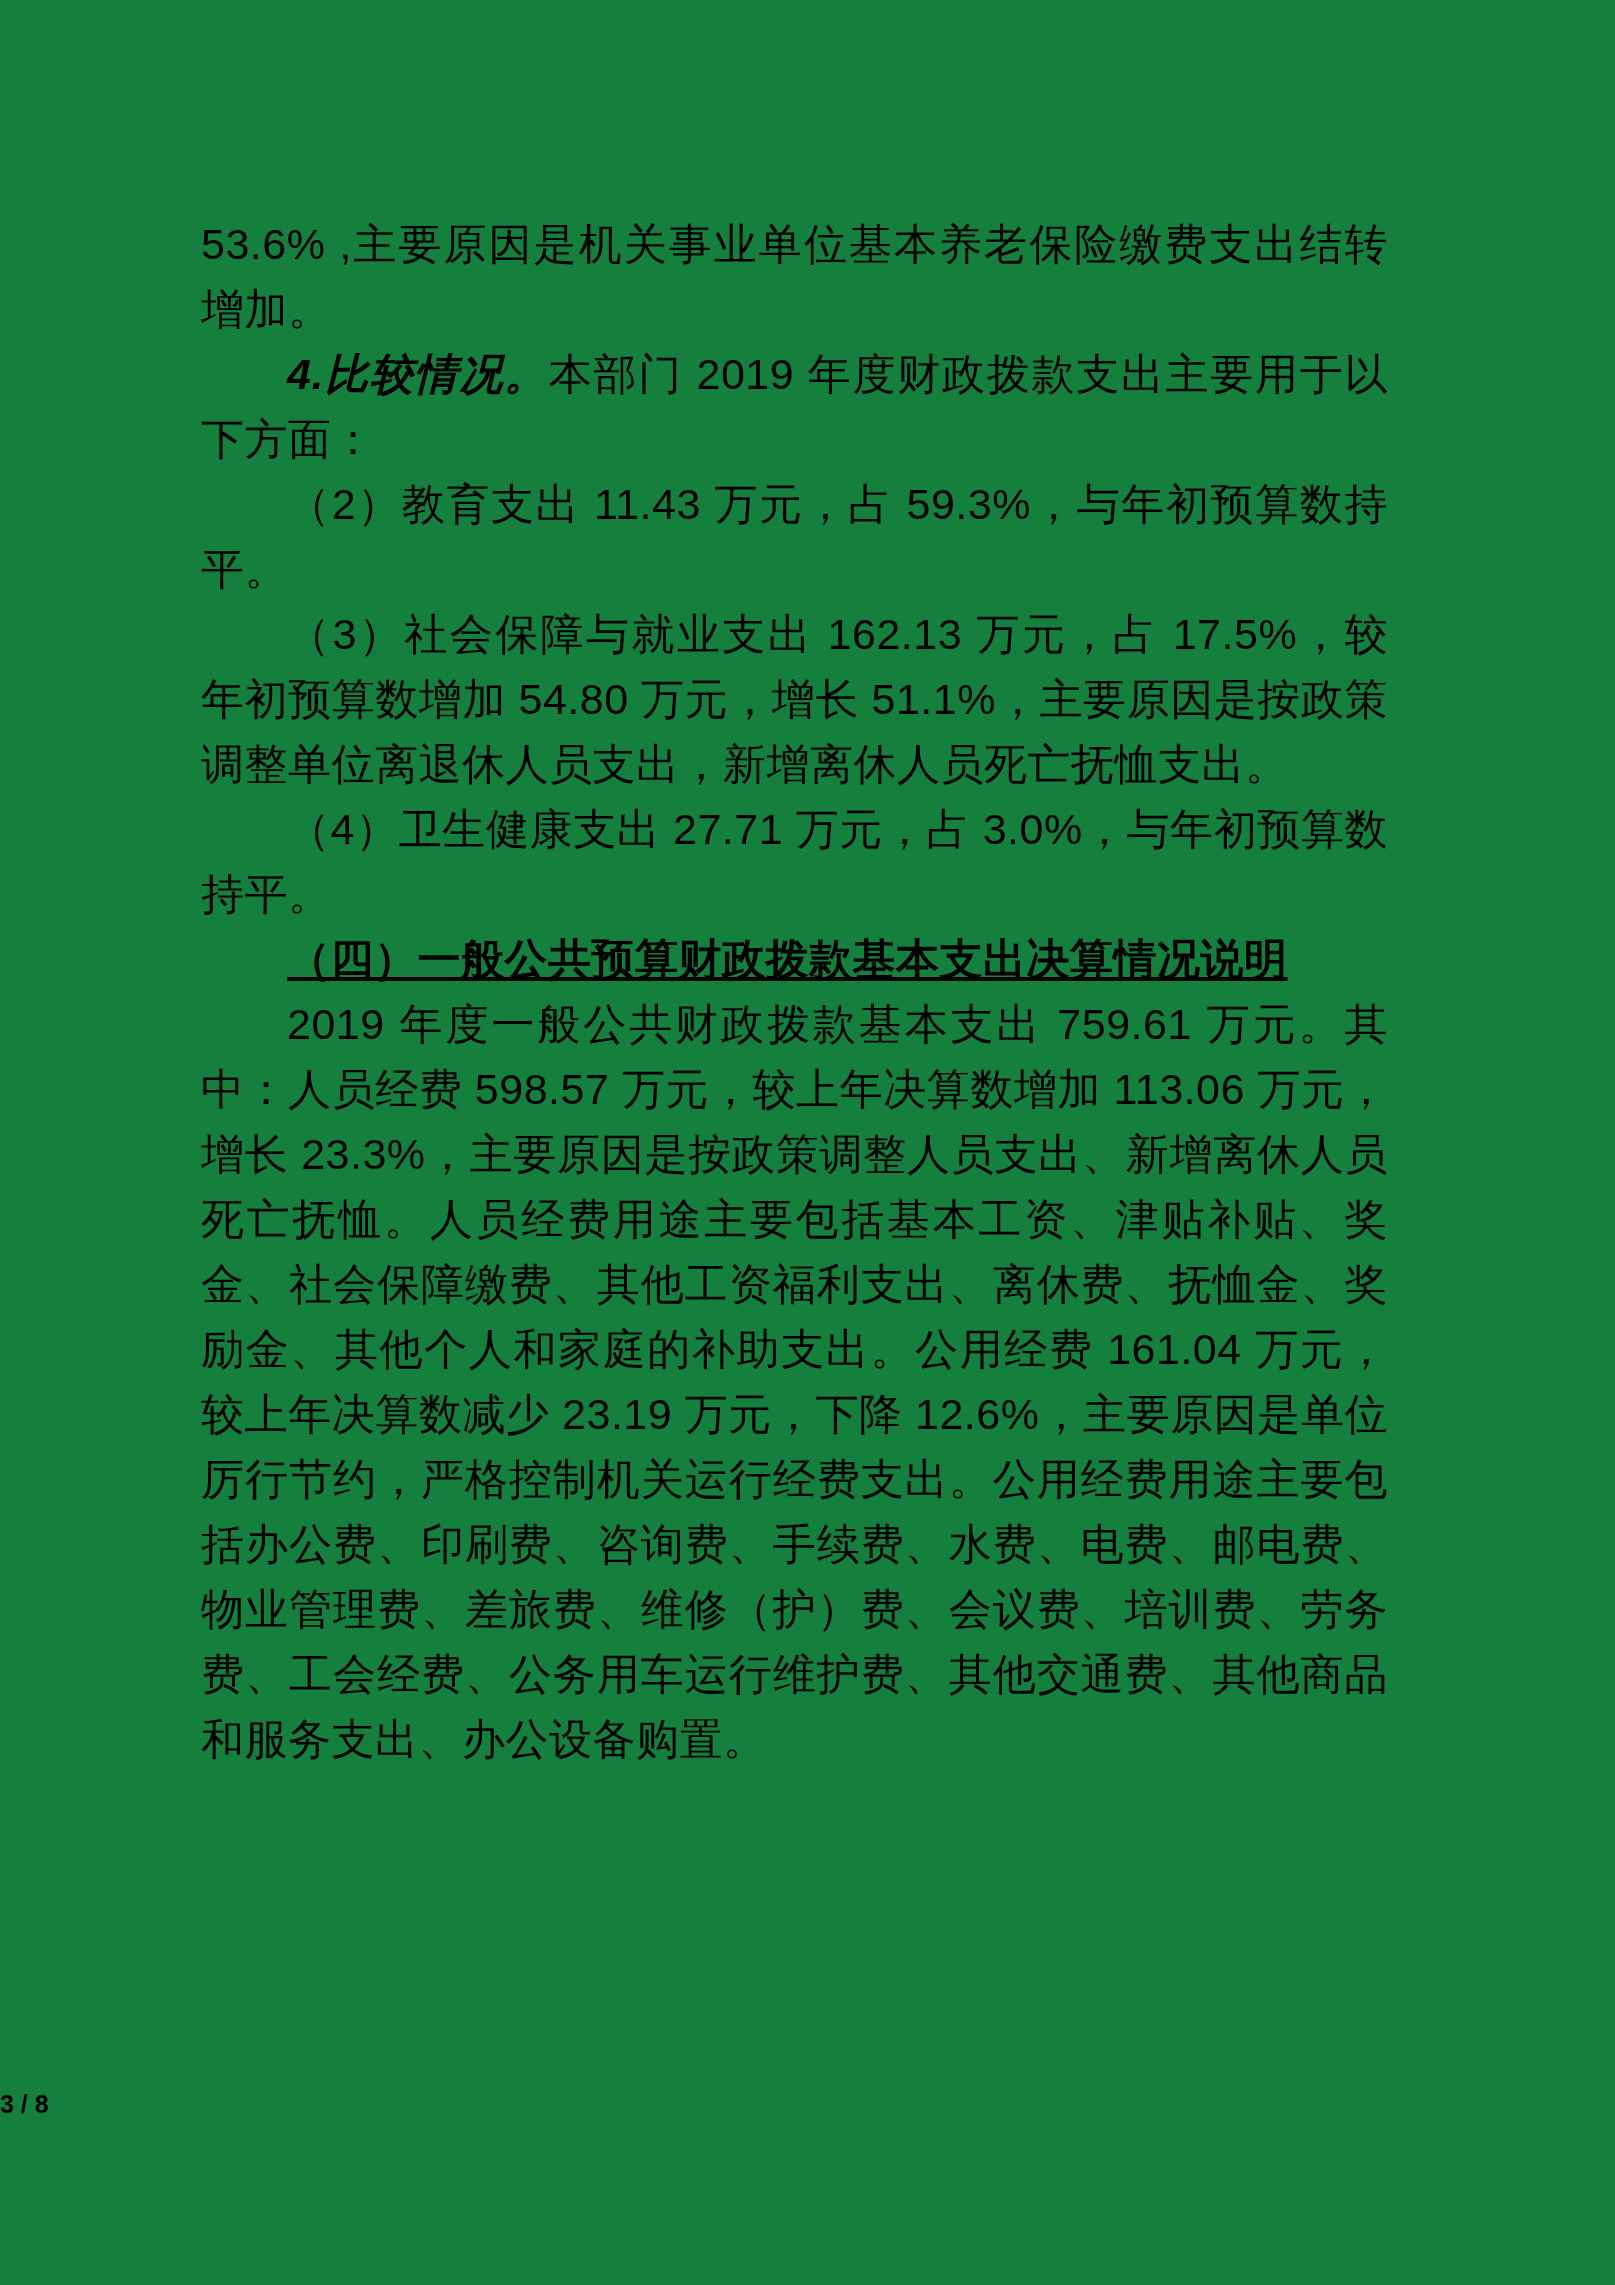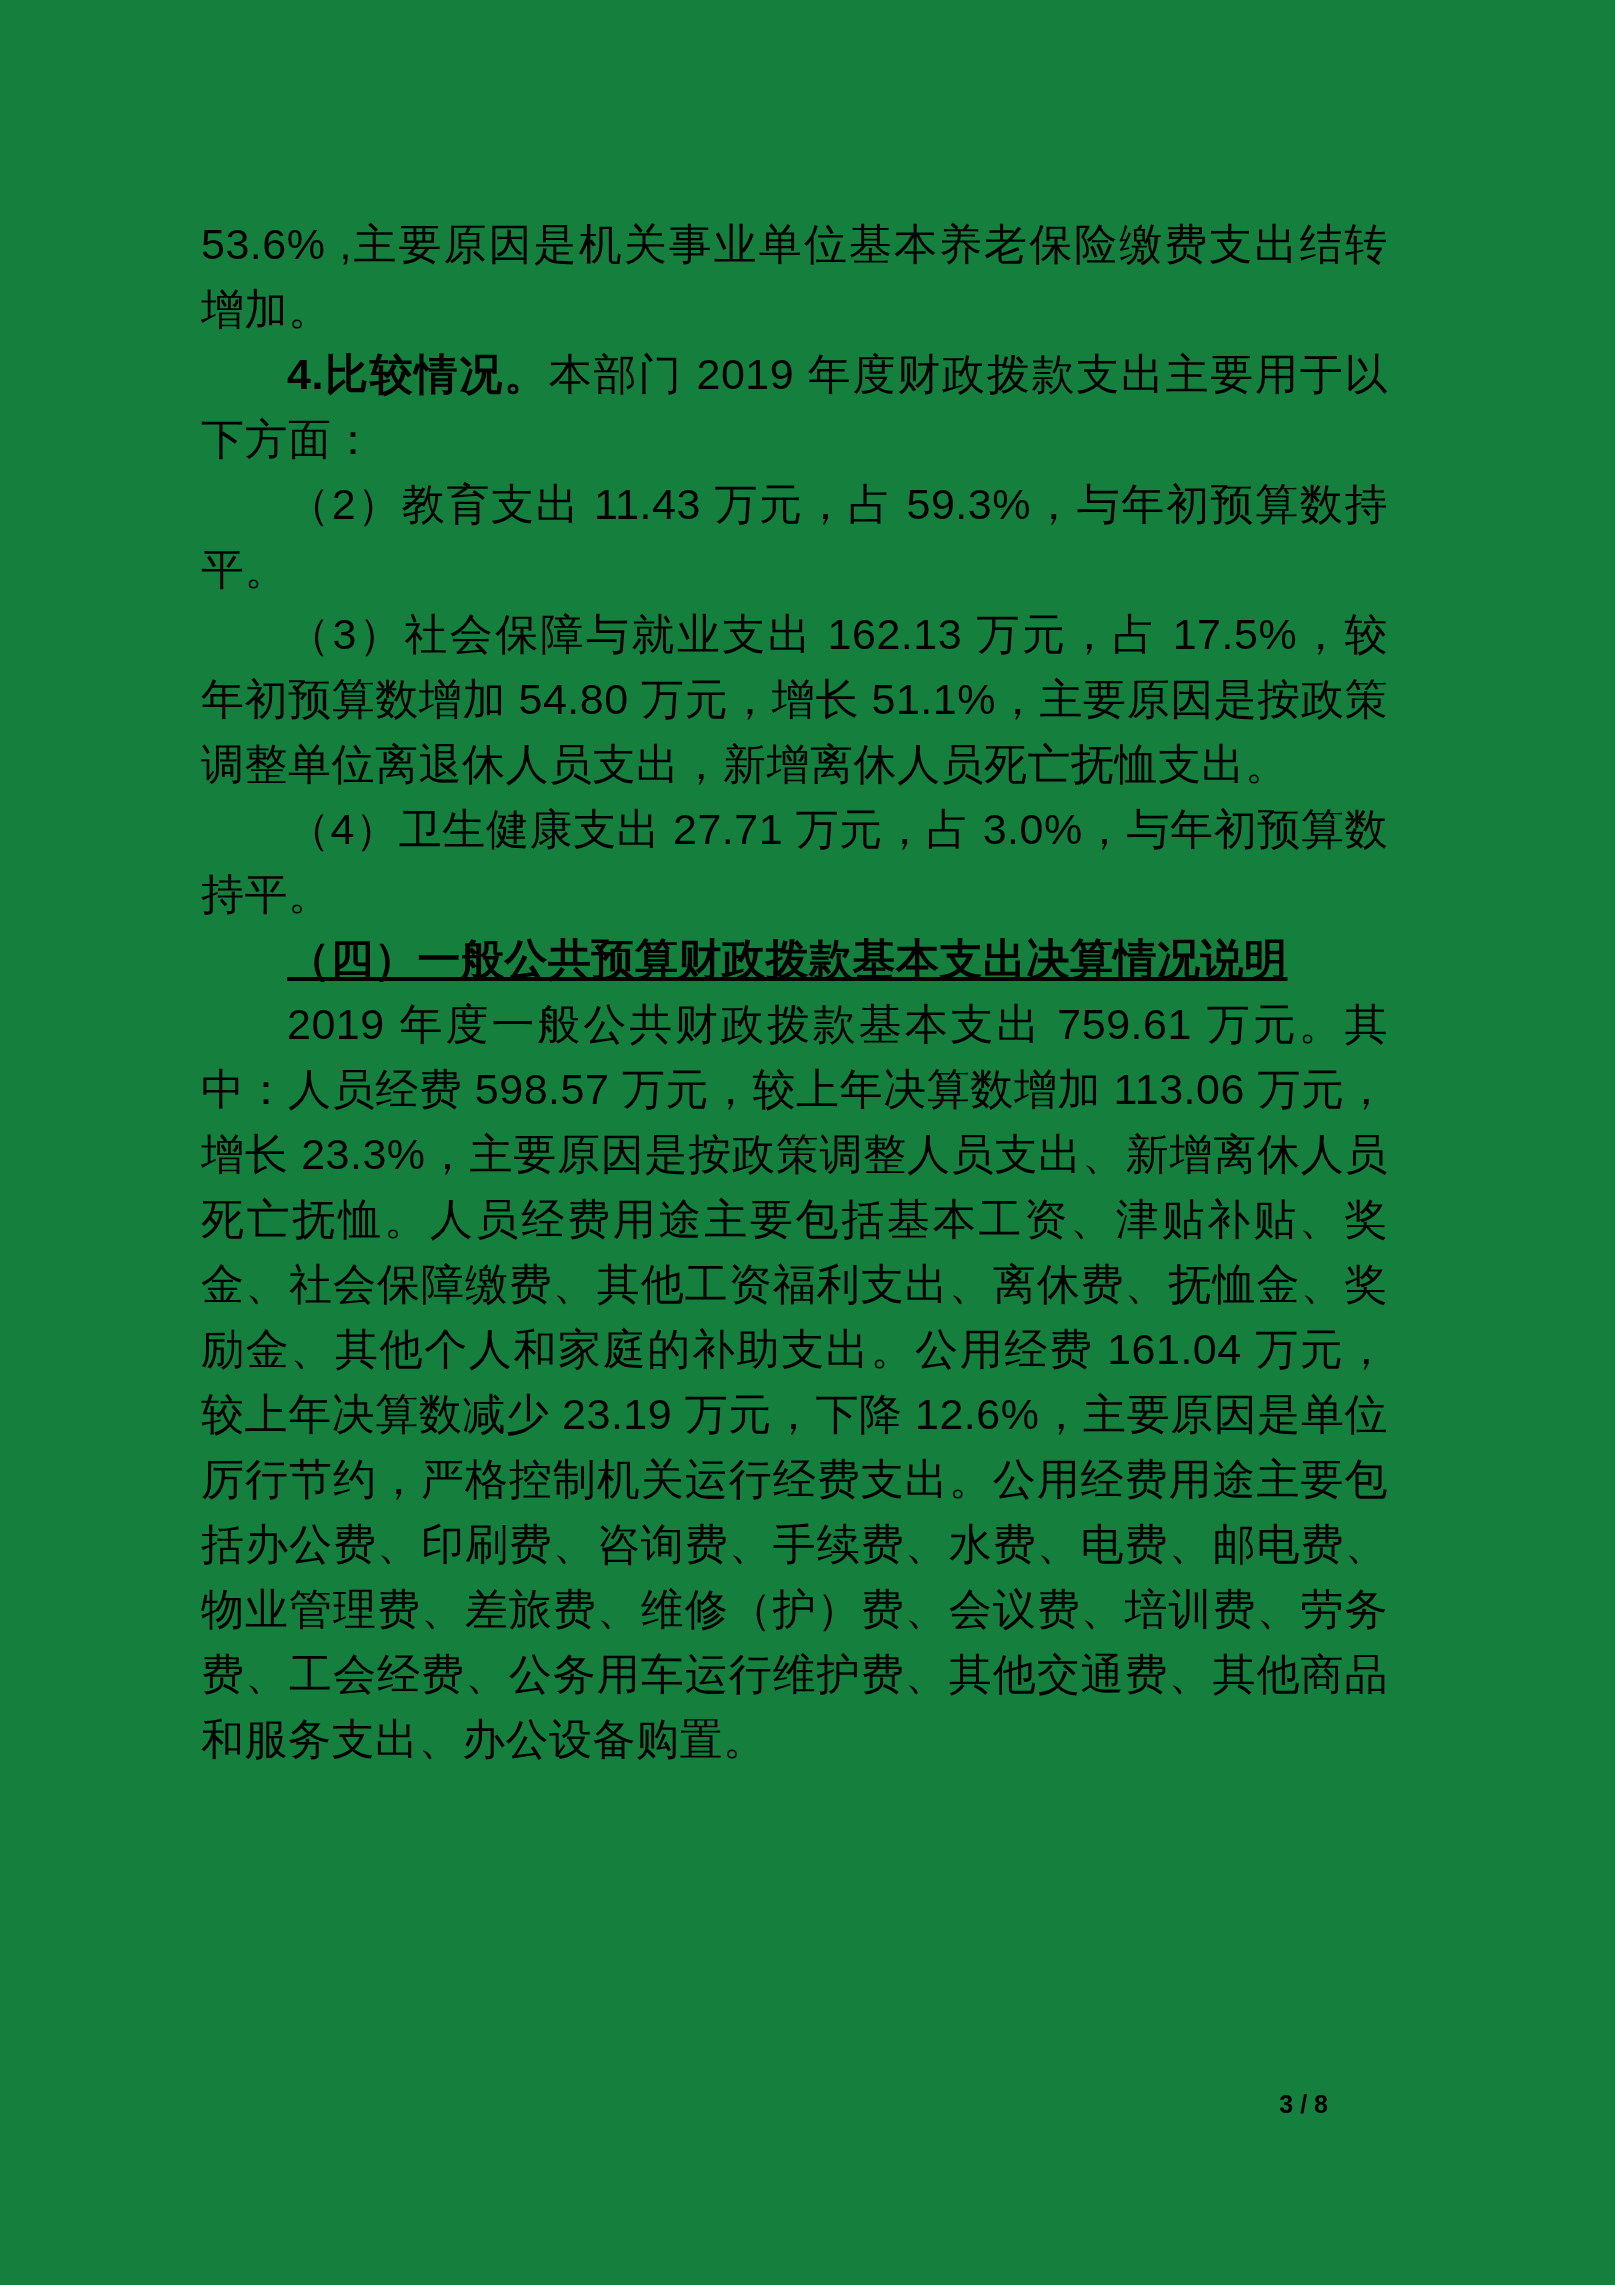--- a/index.html
+++ b/index.html
@@ -41,27 +41,28 @@
   }
   .indent {
     text-indent: 2em;
   }
   .bold {
     font-weight: bold;
     text-decoration: underline;
   }
   .lead-bold {
     font-weight: bold;
+    font-style: italic;
   }
   .page-footer {
     position: absolute;
     left: 0;
     top: 2086px;
     width: 1328px;
-    text-align: right;
+    text-align: left;
     font-size: 25px;
     font-weight: bold;
     line-height: 36px;
   }
 </style>
 </head>
 <body>
 
 <div class="page">
 

